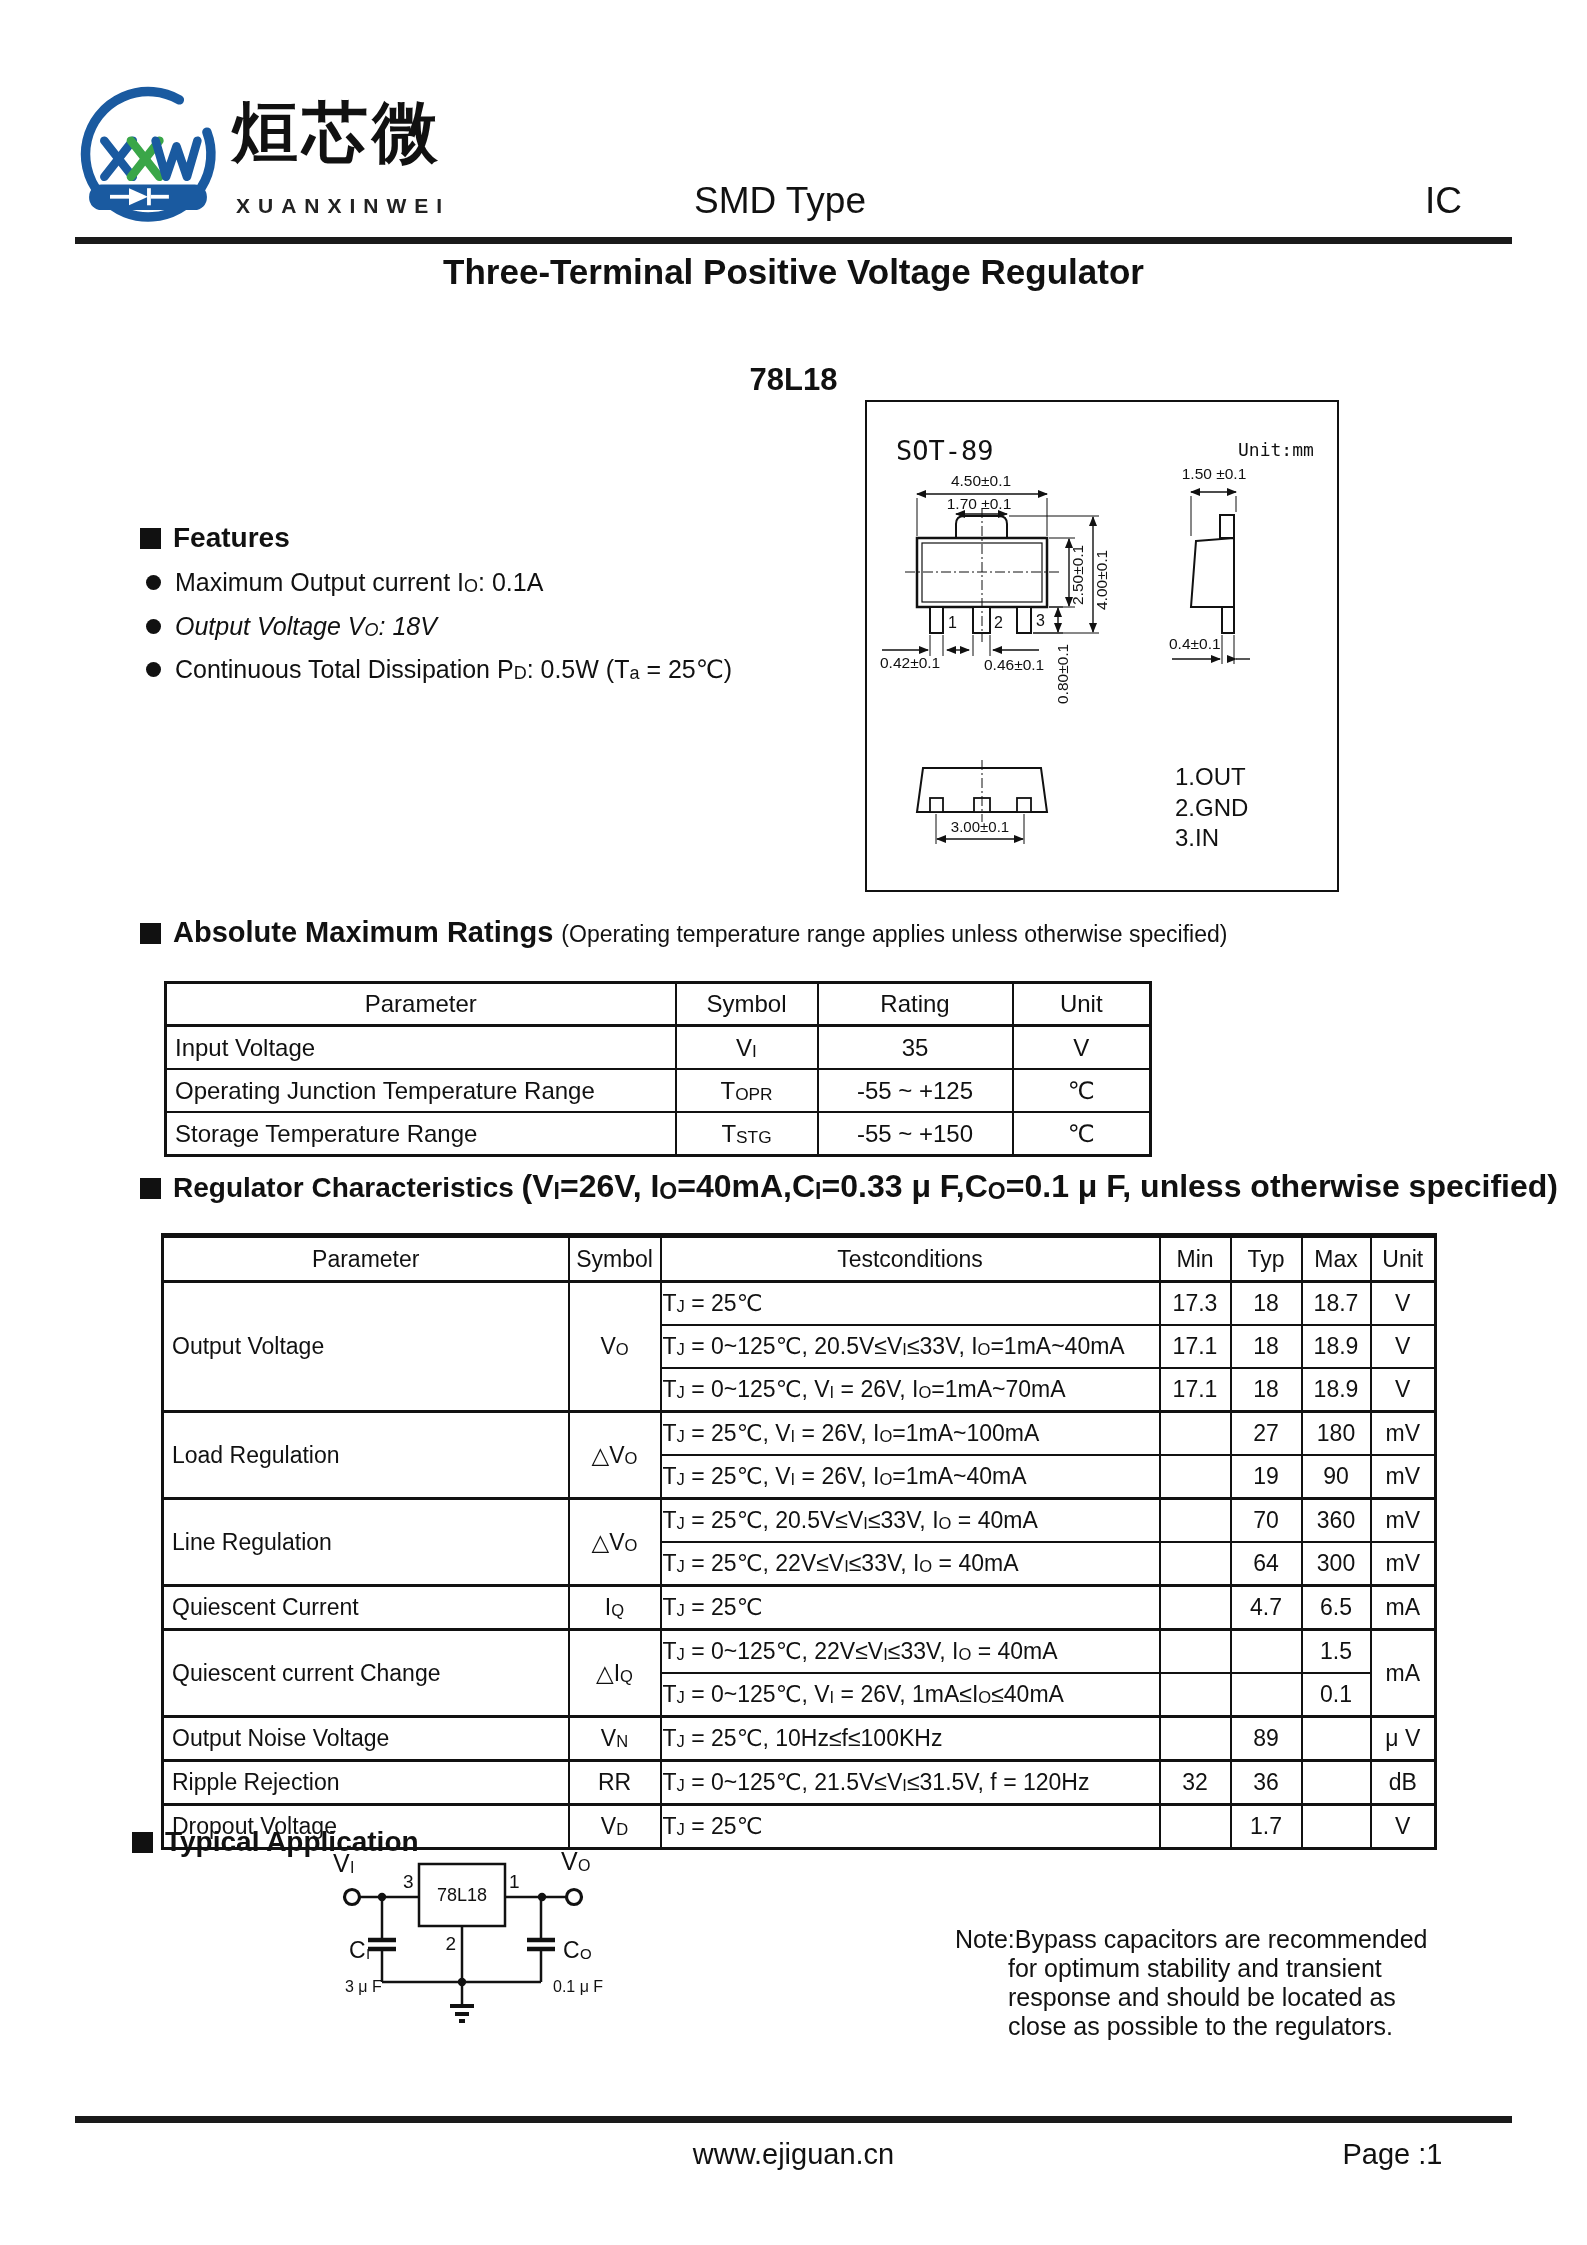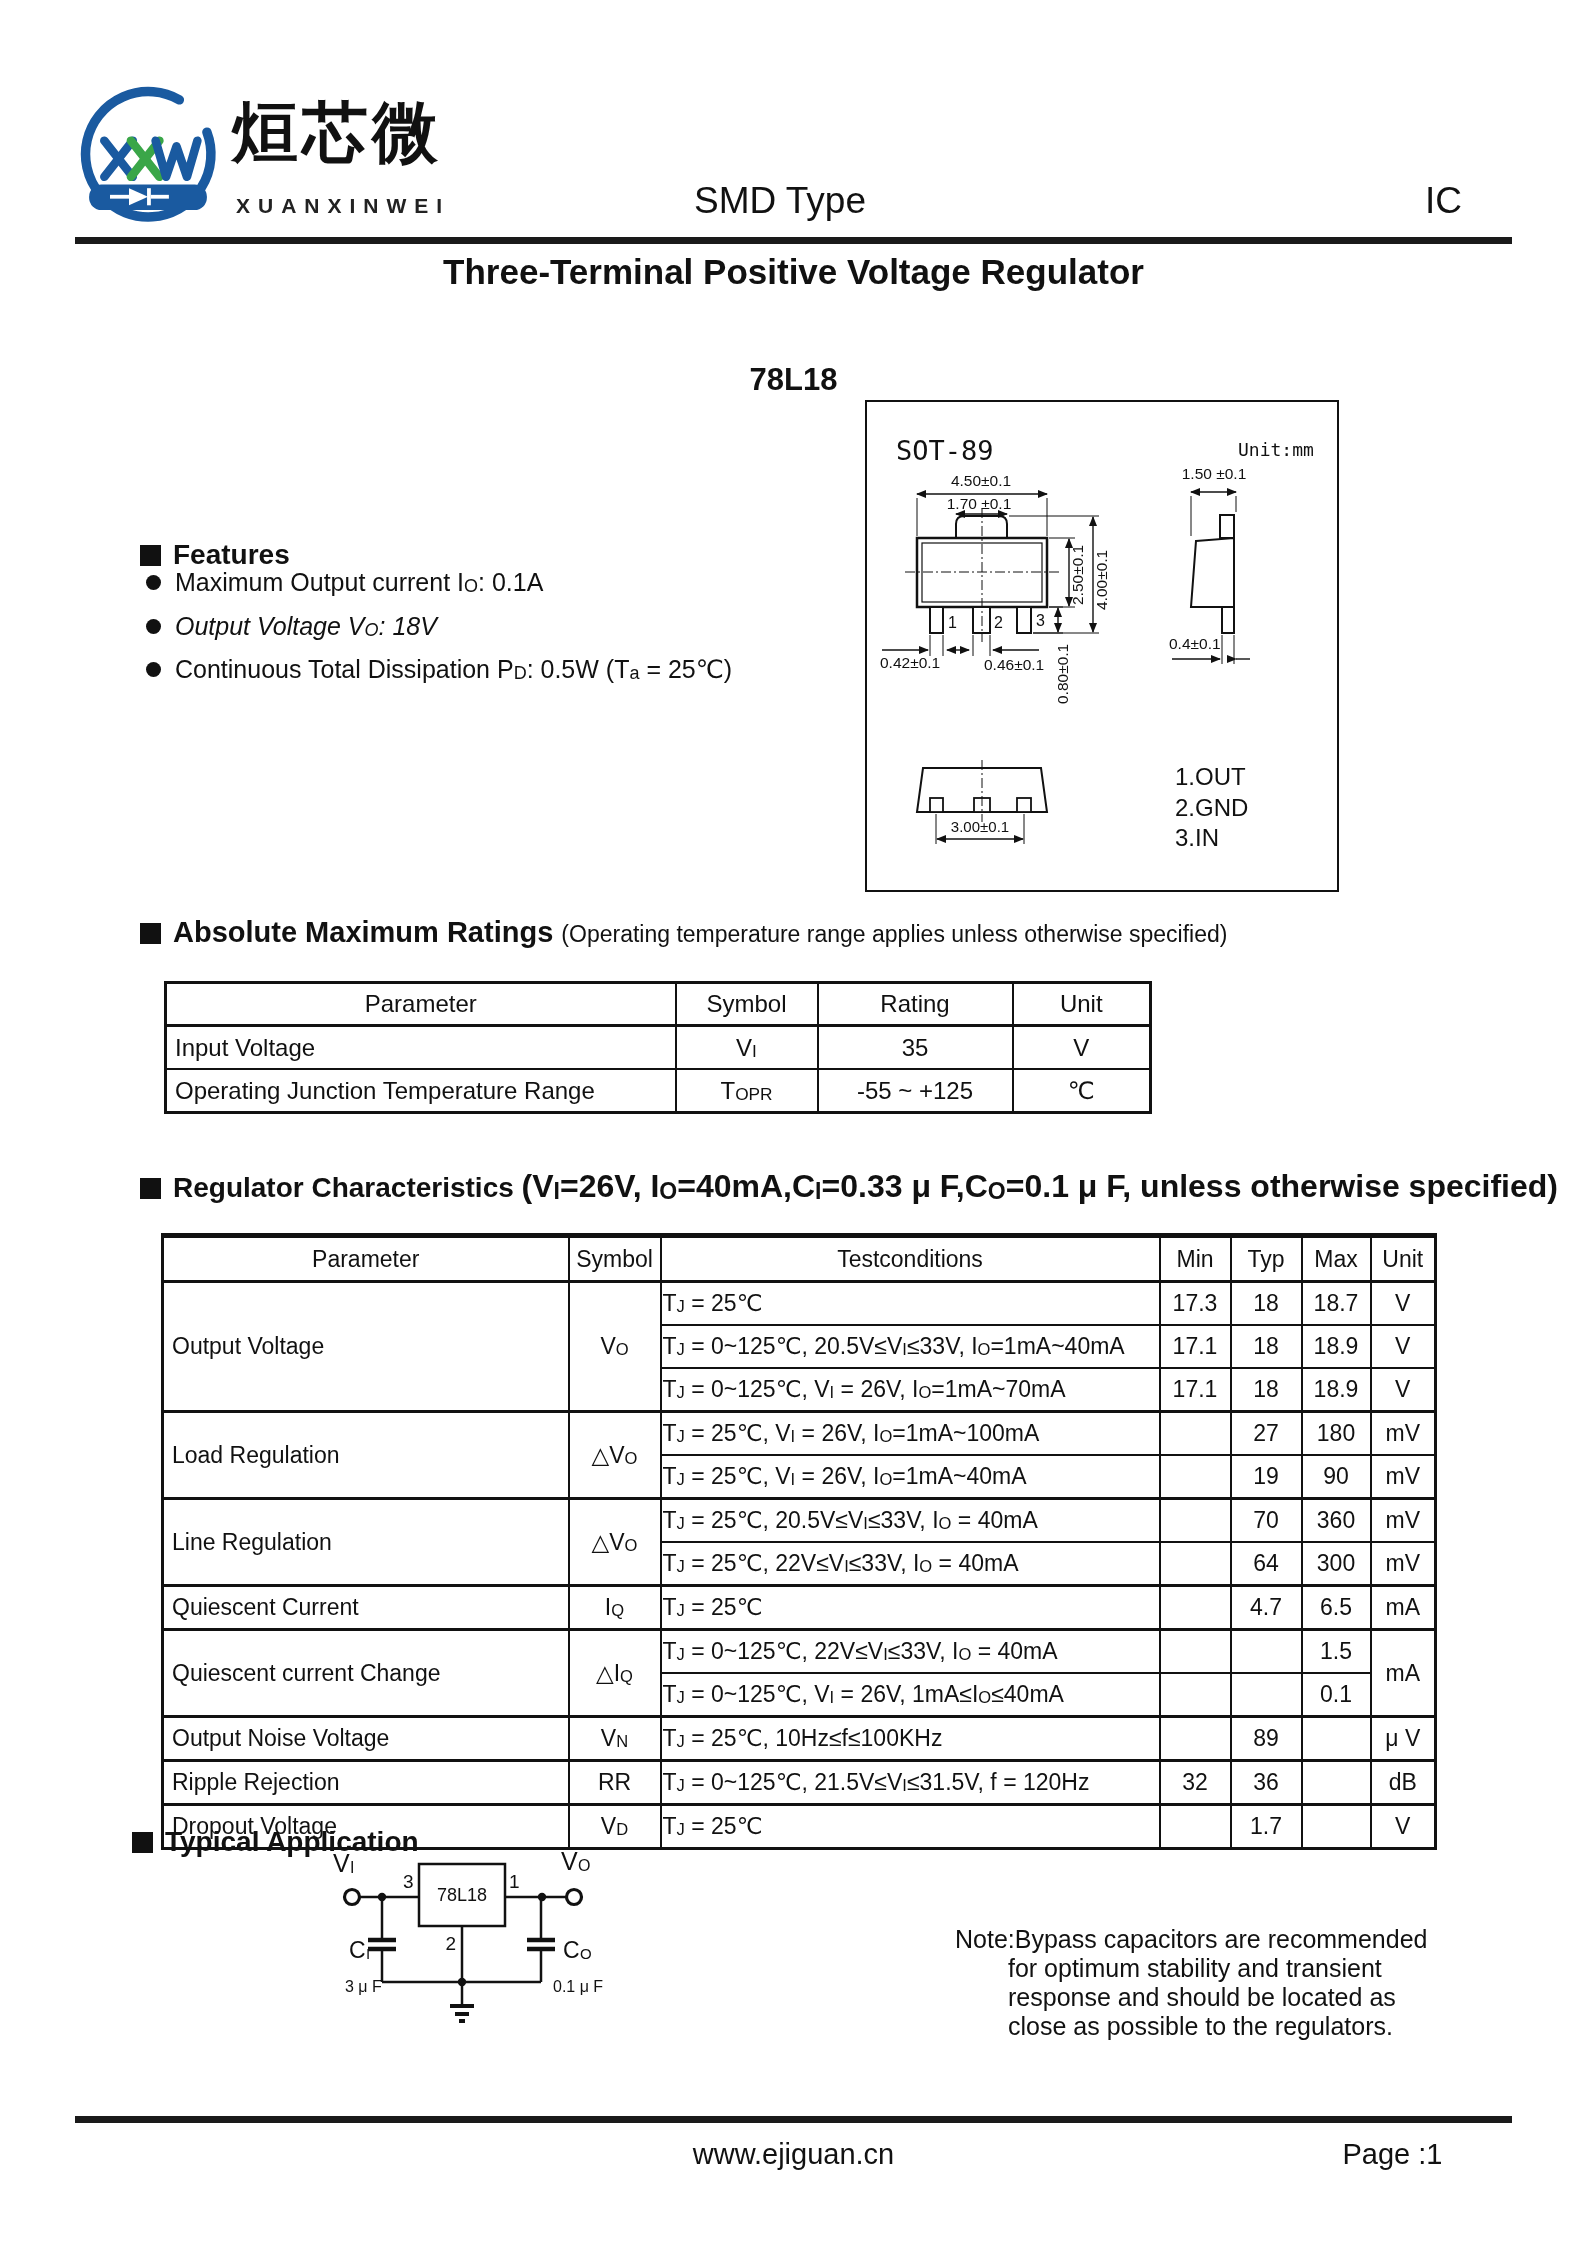--- a/index.html
+++ b/index.html
@@ -145,21 +145,21 @@
     <line x1="157" y1="412" x2="157" y2="442" stroke="#111" stroke-width="1"></line>
     <text x="113" y="430" font-size="15" text-anchor="middle">3.00±0.1</text>
     <line x1="70" y1="437" x2="156" y2="437" stroke="#111" stroke-width="1.4" marker-start="url(#al)" marker-end="url(#ar)"></line>
 
     <text x="308" y="383" font-size="24">1.OUT</text>
     <text x="308" y="414" font-size="24">2.GND</text>
     <text x="308" y="444" font-size="24">3.IN</text>
   </svg>
 </div>
 
-<div class="abs heading" style="left:140px;top:539px;">
+<div class="abs heading" style="left:140px;top:522px;">
   <span class="sq"></span><span>Features</span>
 </div>
 <div class="abs feature-line" style="left:146px;top:568px;">
   <span class="dot"></span><span>Maximum Output current I<sub>O</sub>: 0.1A</span>
 </div>
 <div class="abs feature-line" style="left:146px;top:612px;font-style:italic;">
   <span class="dot"></span><span>Output Voltage V<sub>O</sub>: 18V</span>
 </div>
 <div class="abs feature-line" style="left:146px;top:655px;">
   <span class="dot"></span><span>Continuous Total Dissipation P<sub>D</sub>: 0.5W (T<sub>a</sub> = 25℃)</span>
@@ -187,20 +187,26 @@
   <tr>
     <td class="pl">Input Voltage</td>
     <td>V<sub>I</sub></td>
     <td>35</td>
     <td>V</td>
   </tr>
   <tr>
     <td class="pl">Operating Junction Temperature Range</td>
     <td>T<sub>OPR</sub></td>
     <td>-55 ~ +125</td>
+    <td>℃</td>
+  </tr>
+  <tr>
+    <td class="pl">Storage Temperature Range</td>
+    <td>T<sub>STG</sub></td>
+    <td>-55 ~ +150</td>
     <td>℃</td>
   </tr>
 </tbody>
   </table>
 
 <div class="abs heading" style="left:140px;top:1168px;">
   <span class="sq"></span><span>Regulator Characteristics</span>
   <span class="ec-note">(V<sub>I</sub>=26V, I<sub>O</sub>=40mA,C<sub>I</sub>=0.33 μ F,C<sub>O</sub>=0.1 μ F, unless otherwise specified)</span>
 </div>
 

